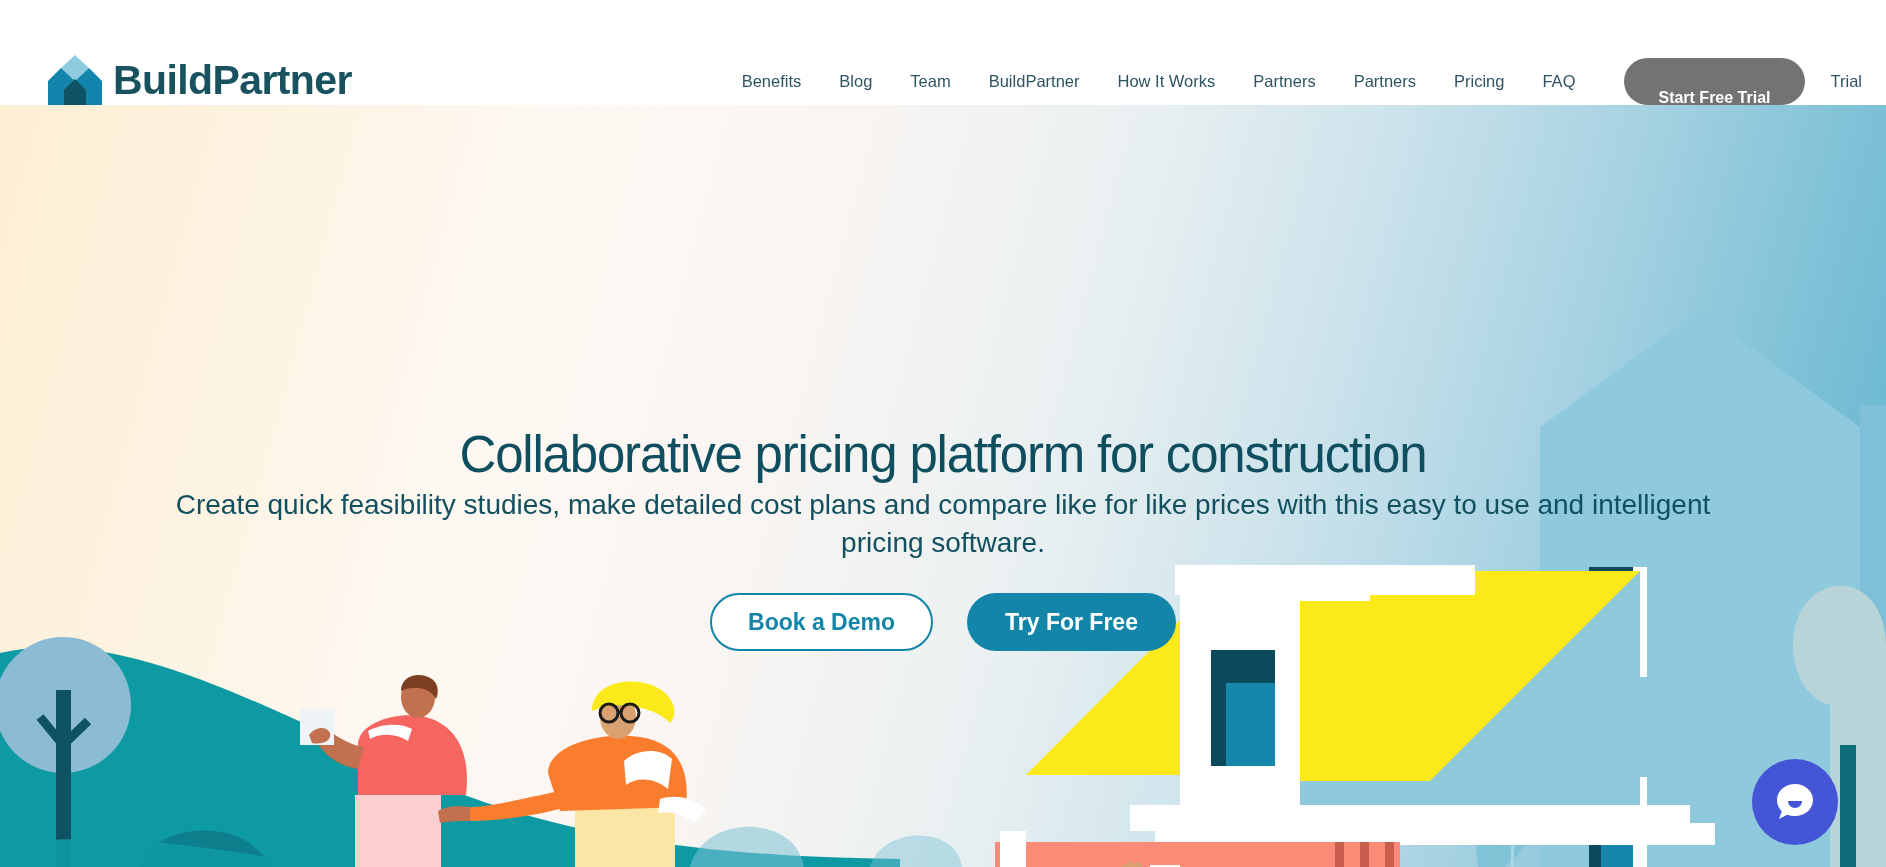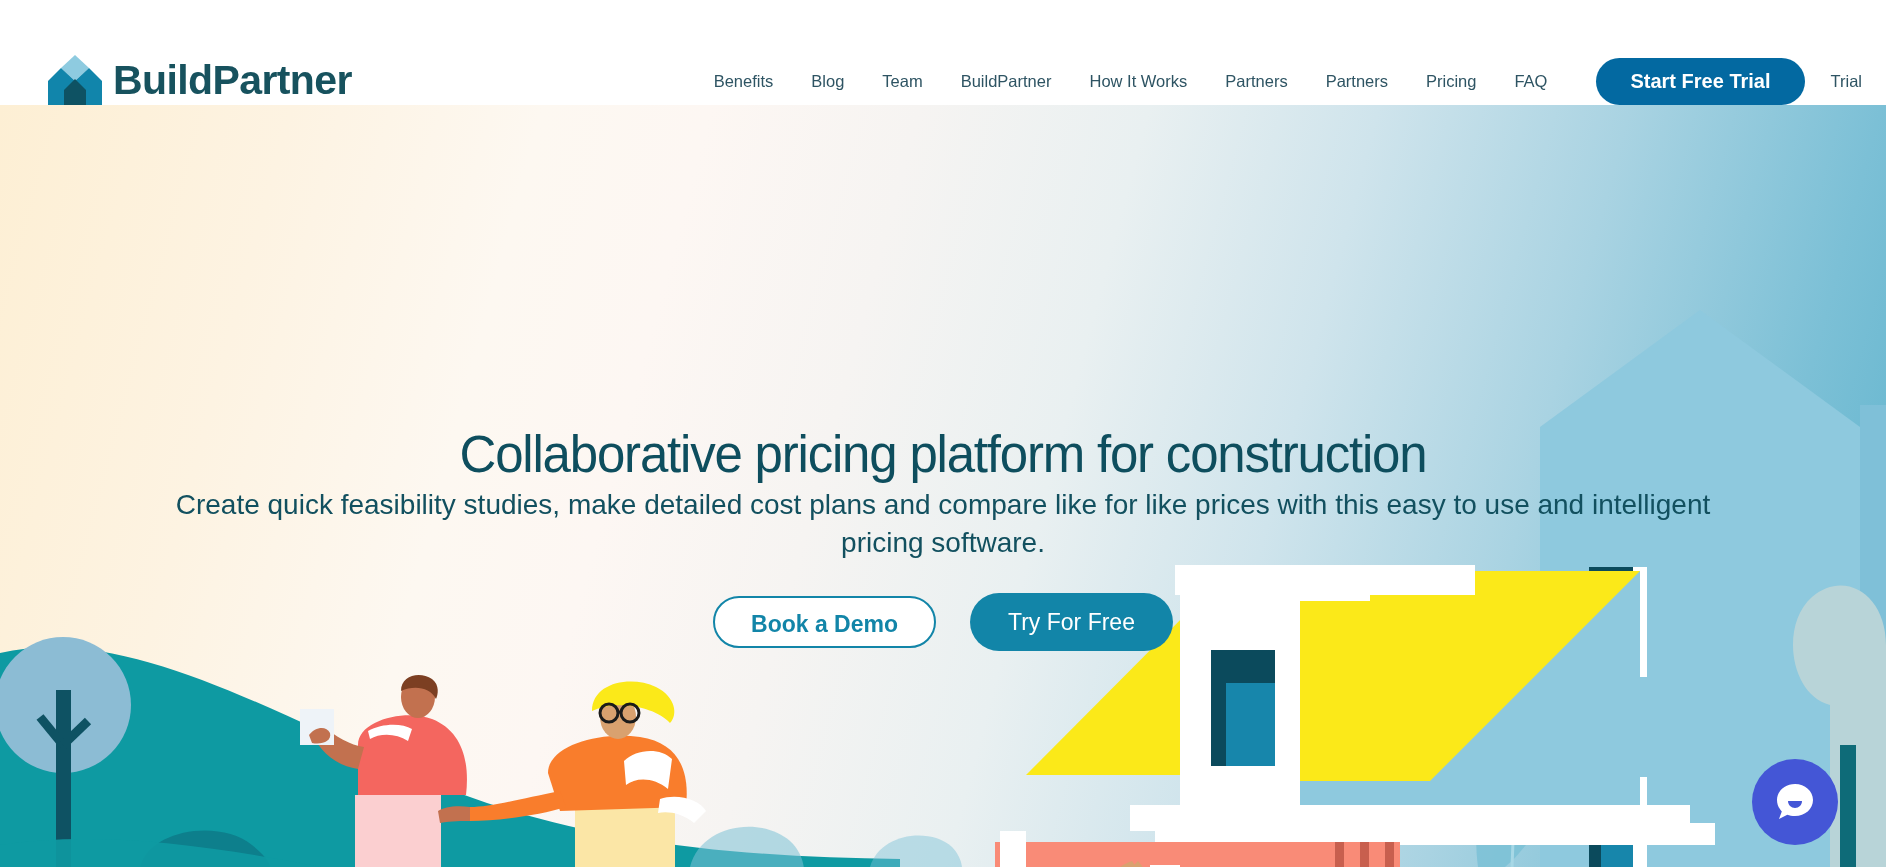--- a/index.html
+++ b/index.html
@@ -34,24 +34,24 @@
     margin-left:auto; margin-right:24px;
     gap:0;
   }
   .nav-link {
     font-size:16.5px; color:#2e5463;
     padding:0 19px; white-space:nowrap;
     text-decoration:none; cursor:pointer;
   }
   .btn-trial {
     margin-left:30px; margin-right:26px;
-    background:#0369a1; color:#ffffff;
-    font-size:20px; font-weight:700;
+    background:#737373; color:#ffffff;
+    font-size:16px; font-weight:700;
     border:none; border-radius:40px;
-    padding:0 34px; height:47px;
+    padding:16px 34px; height:47px;
     line-height:47px; cursor:pointer;
     white-space:nowrap;
   }
   .login-link {
     font-size:16.5px; color:#2e5463;
     white-space:nowrap; cursor:pointer;
     text-decoration:none;
   }
 
   
@@ -95,27 +95,27 @@
   }
   .hero-buttons {
     margin-top:32px;
     display:flex; justify-content:center;
     align-items:center; gap:34px;
   }
   .btn-demo {
     background:#ffffff; color:#1285a8;
     border:2.5px solid #1285a8; border-radius:40px;
     font-size:23px; font-weight:700;
-    padding:0 36px; height:52px; line-height:53px;
+    padding:0 36px; height:58px; line-height:53px;
     cursor:pointer; white-space:nowrap;
   }
   .btn-try {
     background:#1285a8; color:#ffffff;
     border:none; border-radius:40px;
-    font-size:23px; font-weight:400;
+    font-size:23px; font-weight:700;
     padding:0 38px; height:58px; line-height:58px;
     cursor:pointer; white-space:nowrap;
   }
 
   
   .chat-widget {
     position:absolute; right:48px; bottom:22px;
     width:86px; height:86px; border-radius:50%;
     background:#4456d6;
     display:flex; align-items:center; justify-content:center;

